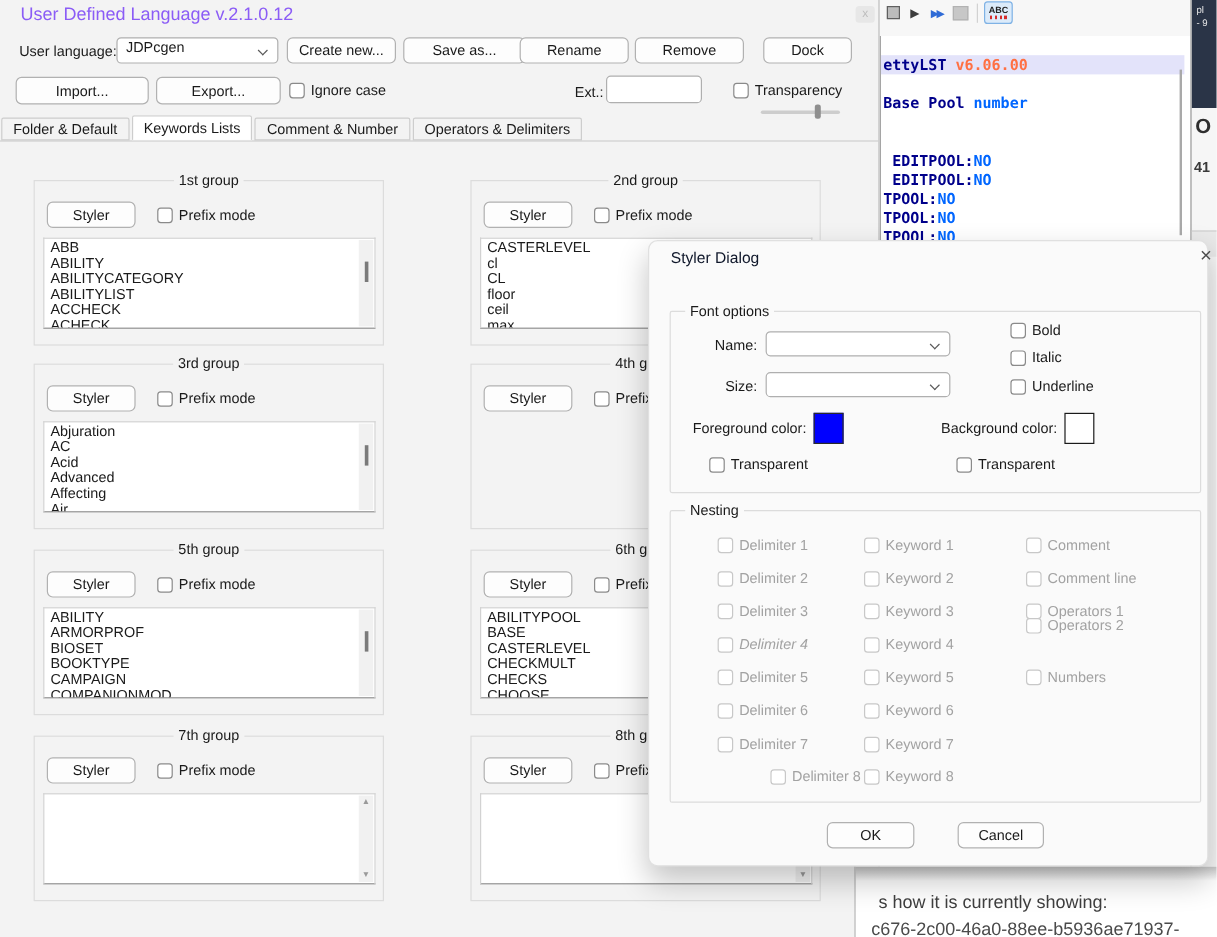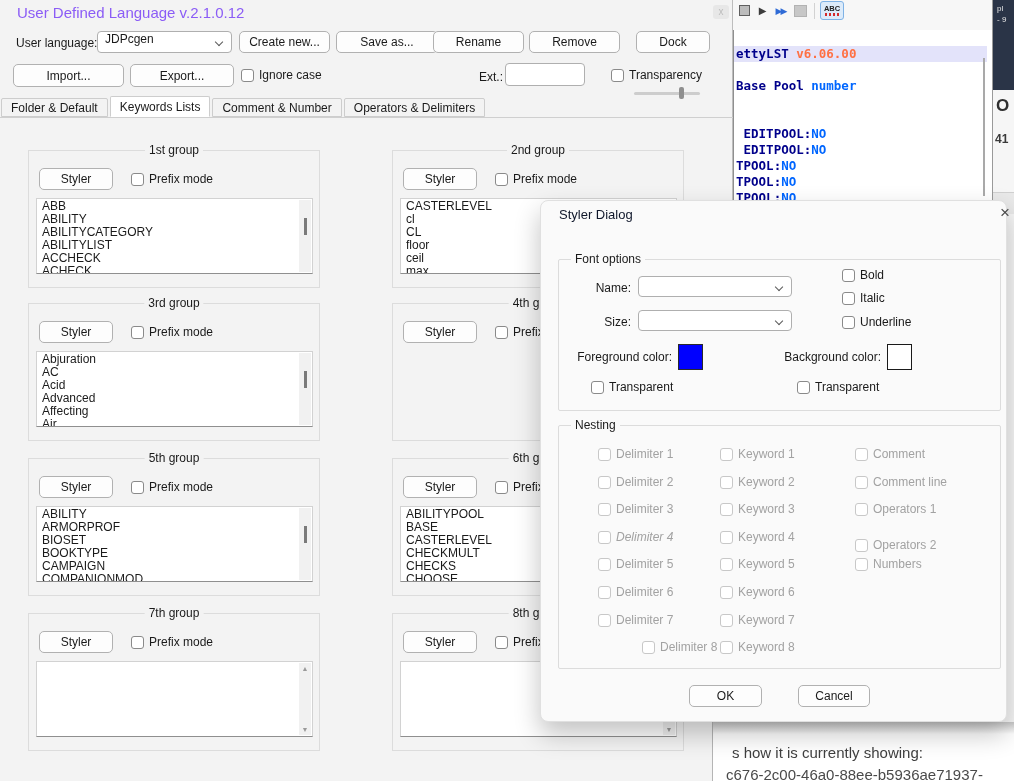--- a/index.html
+++ b/index.html
@@ -447,21 +447,21 @@
           <span class="cblabel dis">Comment</span>
         </span>
         <span class="cbrow" style="left: 296px; top: 49px;">
           <span class="cb dis"></span>
           <span class="cblabel dis">Comment line</span>
         </span>
         <span class="cbrow" style="left: 296px; top: 76px;">
           <span class="cb dis"></span>
           <span class="cblabel dis">Operators 1</span>
         </span>
-        <span class="cbrow" style="left: 296px; top: 112px;">
+        <span class="cbrow" style="left: 296px; top: 88px;">
           <span class="cb dis"></span>
           <span class="cblabel dis">Operators 2</span>
         </span>
         <span class="cbrow" style="left: 296px; top: 131px;">
           <span class="cb dis"></span>
           <span class="cblabel dis">Numbers</span>
         </span>
       </div>
 
     <button class="btn okbtn">OK</button>

